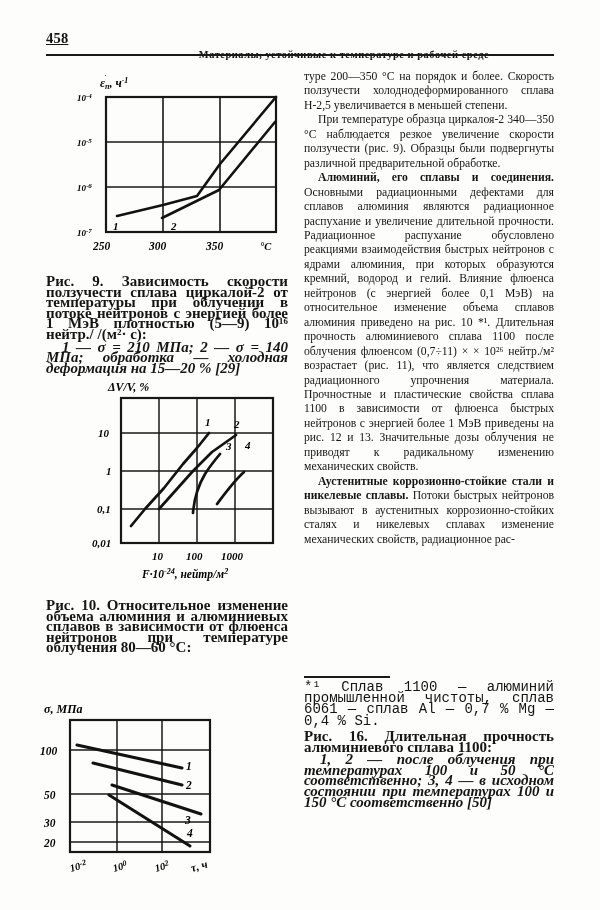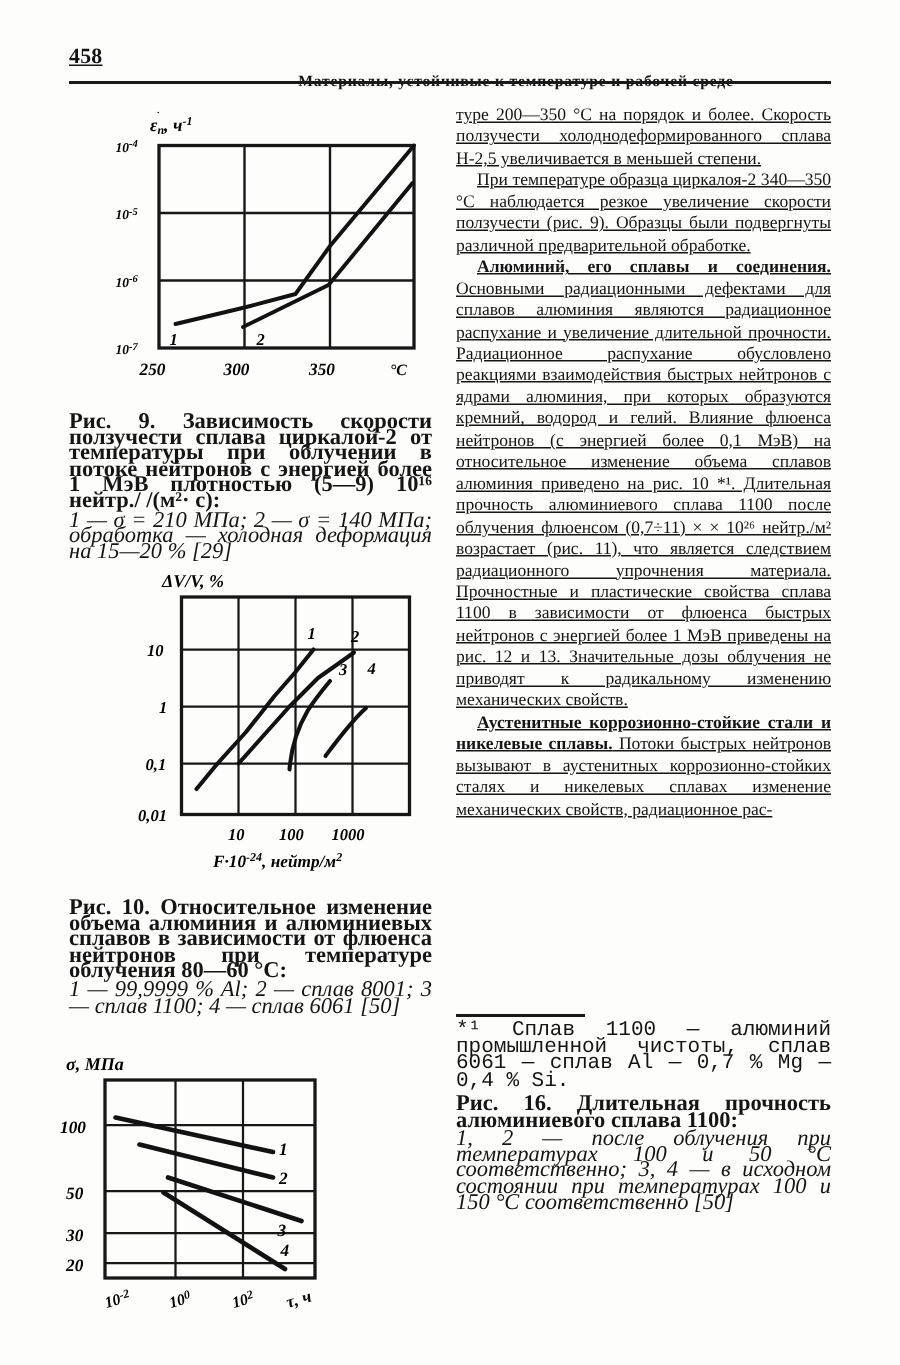--- a/index.html
+++ b/index.html
@@ -61,35 +61,34 @@
   }
 
   .body-text {
     font-family: "Liberation Serif", serif;
     font-size: 11.7px;
     line-height: 14.45px;
     text-align: justify;
     text-justify: inter-word;
     hyphens: manual;
     color: #151515;
-    text-decoration: underline;
   }
   .body-text p { margin: 0; }
   .body-text p.indent { text-indent: 14px; }
   .run-in { font-weight: bold; }
 
   .caption {
     font-family: "Liberation Serif", serif;
     font-size: 15px;
     line-height: 10.6px;
     text-align: justify;
     color: #151515;
   }
   .caption .cap-head { font-weight: bold; }
-  .caption .legend { font-style: italic; font-weight: normal; }
+  .caption .legend { font-style: italic; font-weight: bold; margin-left: 16px; }
   .caption p { margin: 0; }
   .caption p.legend-block { margin-top: 2px; }
 
   .footnote-wrap {
     position: absolute;
     left: 304px; top: 676px;
     width: 250px;
   }
   .footnote-rule {
     width: 86px; height: 2px;
@@ -210,23 +209,20 @@
 
       <path d="M171,126 C180,114 188,103 198,94" fill="none" stroke="#121212" stroke-width="2.7" stroke-linejoin="round" stroke-linecap="round"></path>
       <text class="axis-label" x="199" y="71" font-size="11">4</text>
     </svg>
   </div>
 
   <div class="caption cap10">
     <p>
       <span class="cap-head">Рис. 10.</span><span class="cap-head"> Относительное изменение объема алюминия и алюминиевых сплавов в зависимости от флюенса нейтронов при температуре облучения 80—60 °С:</span>
     </p>
-    <p class="legend-block">
-      <span class="legend">1 — 99,9999 % Al; 2 — сплав 8001; 3 — сплав 1100; 4 — сплав 6061 [50]</span>
-    </p>
   </div>
 
   <div class="figure" id="fig11">
     <svg width="210" height="192" viewBox="0 0 210 192">
       <text class="axis-label" x="14" y="13" font-size="12">σ, МПа</text>
 
       <rect x="40" y="20" width="140" height="132" fill="none" stroke="#171717" stroke-width="2.2"></rect>
       <line x1="87" y1="20" x2="87" y2="152" stroke="#171717" stroke-width="1.5"></line>
       <line x1="132" y1="20" x2="132" y2="152" stroke="#171717" stroke-width="1.5"></line>
       <line x1="40" y1="50" x2="180" y2="50" stroke="#171717" stroke-width="1.5"></line>

